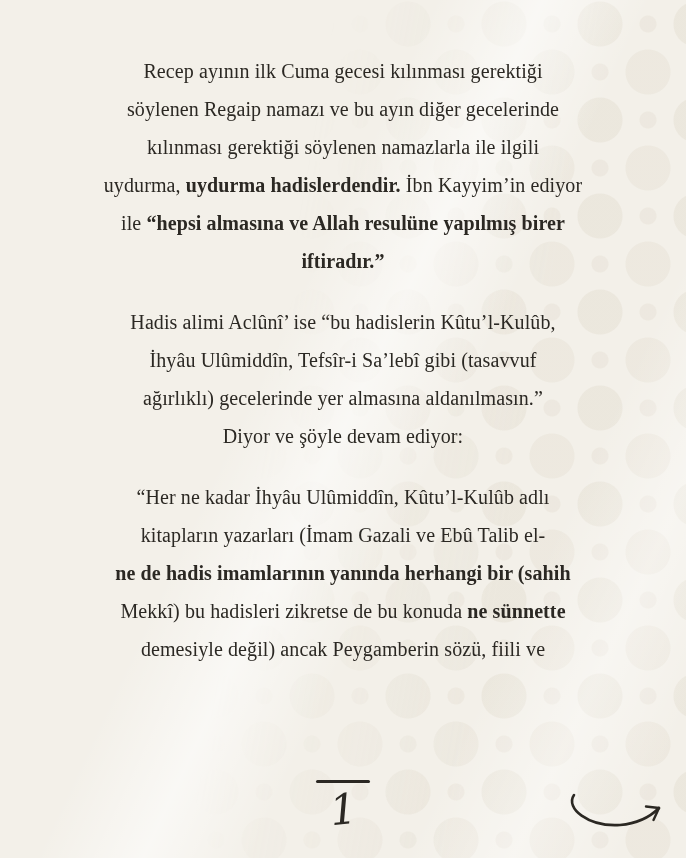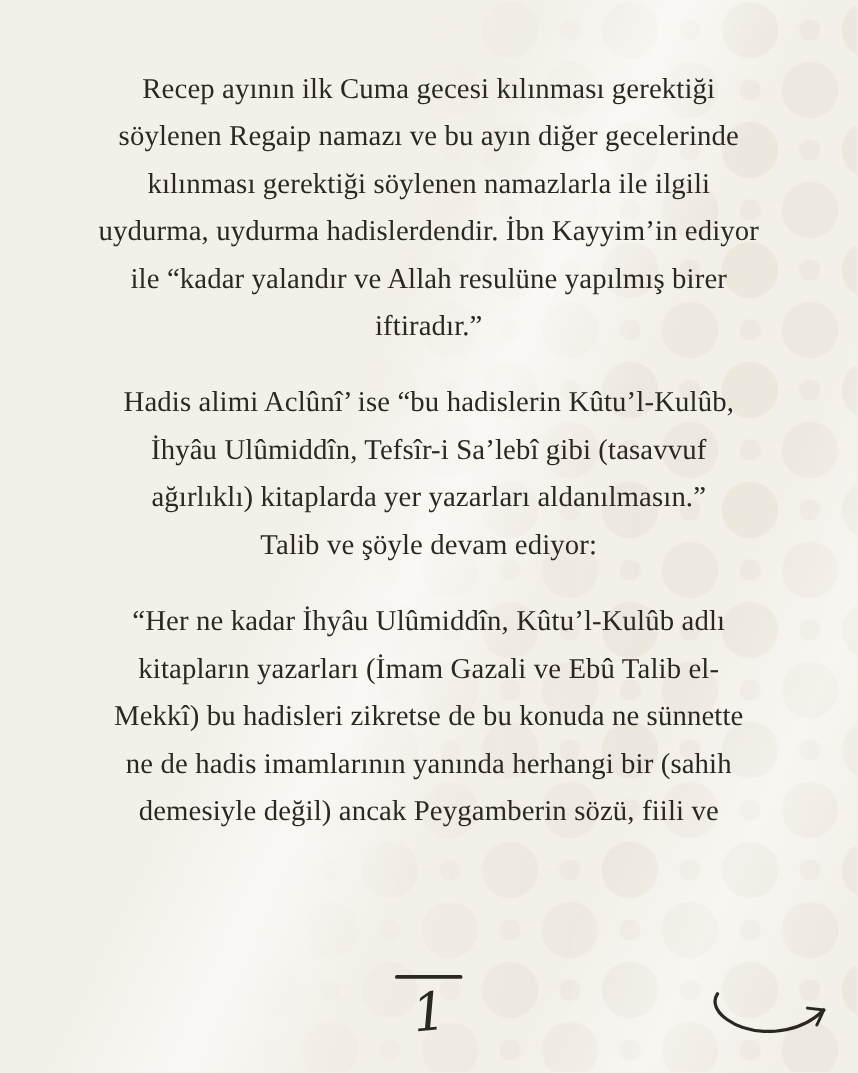--- a/index.html
+++ b/index.html
@@ -32,28 +32,28 @@
     position:absolute;inset:0;
     background:
       linear-gradient(115deg, rgba(255,255,255,0) 40%, rgba(255,255,255,0.55) 50%, rgba(255,255,255,0) 60%),
       linear-gradient(115deg, rgba(255,255,255,0) 74%, rgba(255,255,255,0.4) 84%, rgba(255,255,255,0) 94%);
     pointer-events:none;
   }
   .text-wrap{
     position:relative;
     padding:52px 8px 0;
     text-align:center;
-    font-size:23px;
+    font-size:20px;
     line-height:38px;
     letter-spacing:0.1px;
   }
   .para{margin:0 0 23px;}
   .para:last-child{margin-bottom:0;}
   .line{white-space:nowrap;}
-  .b{font-weight:400;}
+  .b{font-weight:700;}
   .footer{
     position:absolute;
     left:50%;top:780px;
     transform:translateX(-50%);
     text-align:center;
     width:120px;
   }
   .pg-divider{
     width:54px;height:3px;
     background:var(--ink);
@@ -81,34 +81,34 @@
 
 <div class="pattern"></div>
 <div class="sheen"></div>
 
 <div class="text-wrap">
     <div class="para">
       <div class="line"><span>Recep ayının ilk Cuma gecesi kılınması gerektiği</span></div>
       <div class="line"><span>söylenen Regaip namazı ve bu ayın diğer gecelerinde</span></div>
       <div class="line"><span>kılınması gerektiği söylenen namazlarla ile ilgili</span></div>
       <div class="line"><span>uydurma, </span><span class="b">uydurma hadislerdendir.</span><span> İbn Kayyim’in ediyor</span></div>
-      <div class="line"><span>ile </span><span class="b">“kadar yalandır ve Allah resulüne yapılmış birer</span></div>
+      <div class="line"><span>ile </span><span class="b">“hepsi almasına ve Allah resulüne yapılmış birer</span></div>
       <div class="line"><span class="b">iftiradır.”</span></div>
     </div>
     <div class="para">
       <div class="line"><span>Hadis alimi Aclûnî’ ise “bu hadislerin Kûtu’l-Kulûb,</span></div>
       <div class="line"><span>İhyâu Ulûmiddîn, Tefsîr-i Sa’lebî gibi (tasavvuf</span></div>
-      <div class="line"><span>ağırlıklı) kitaplarda yer yazarları aldanılmasın.”</span></div>
-      <div class="line"><span>Talib ve şöyle devam ediyor:</span></div>
+      <div class="line"><span>ağırlıklı) gecelerinde yer almasına aldanılmasın.”</span></div>
+      <div class="line"><span>Diyor ve şöyle devam ediyor:</span></div>
     </div>
     <div class="para">
       <div class="line"><span>“Her ne kadar İhyâu Ulûmiddîn, Kûtu’l-Kulûb adlı</span></div>
       <div class="line"><span>kitapların yazarları (İmam Gazali ve Ebû Talib el-</span></div>
+      <div class="line"><span class="b">ne de hadis imamlarının yanında herhangi bir (sahih</span></div>
       <div class="line"><span>Mekkî) bu hadisleri zikretse de bu konuda </span><span class="b">ne sünnette</span></div>
-      <div class="line"><span class="b">ne de hadis imamlarının yanında herhangi bir (sahih</span></div>
       <div class="line"><span>demesiyle değil) ancak Peygamberin sözü, fiili ve</span></div>
     </div>
   </div>
 
 <div class="footer">
   <div class="pg-divider"></div>
   <div class="pg-num">1</div>
 </div>
 
 <div class="next-arrow">

